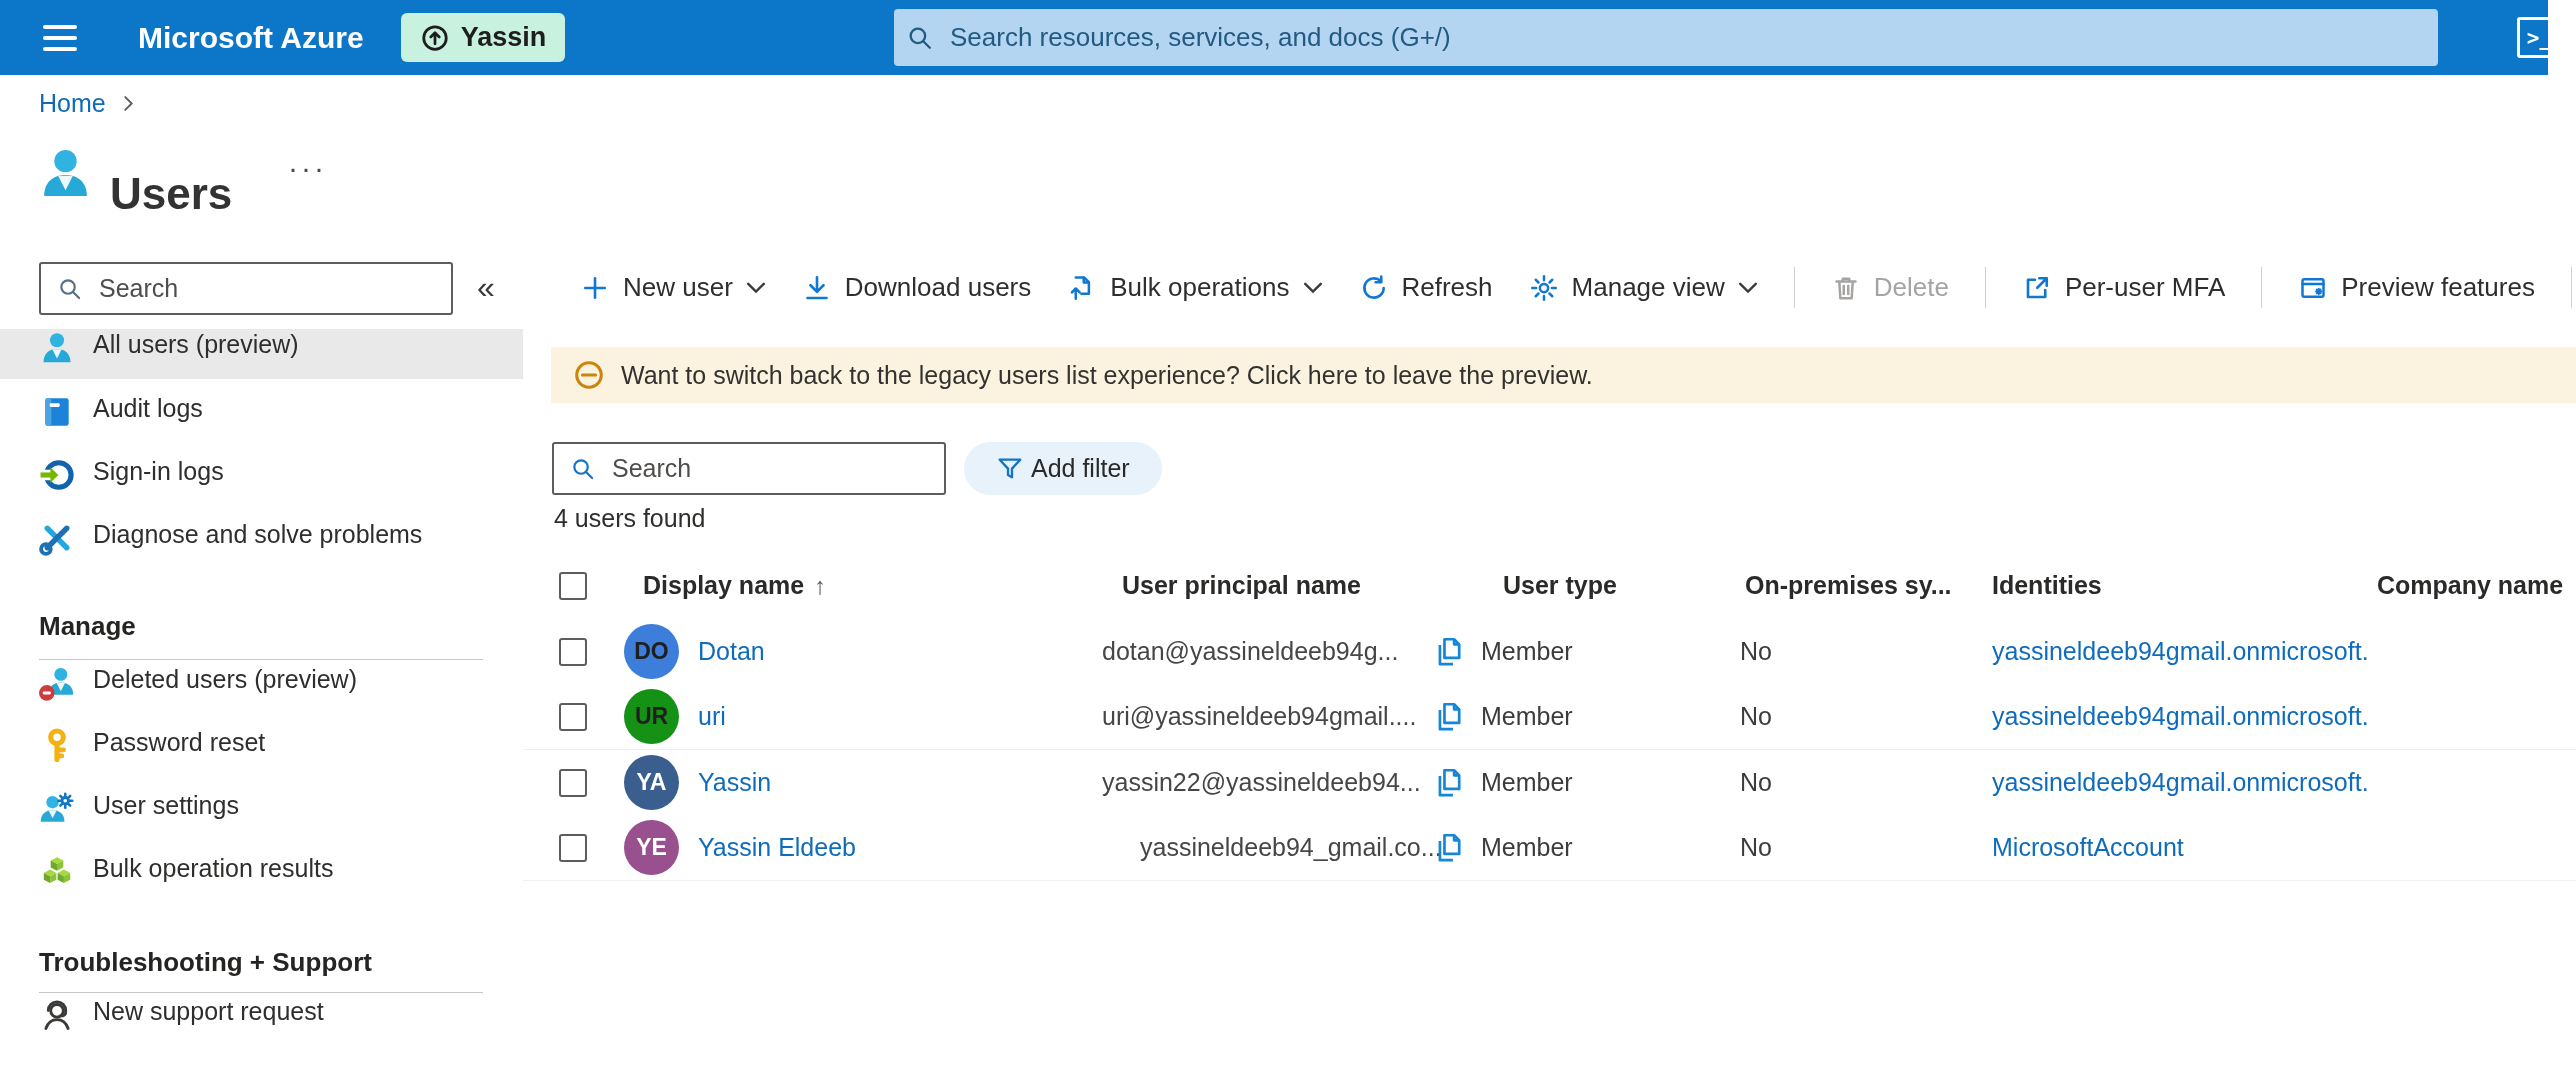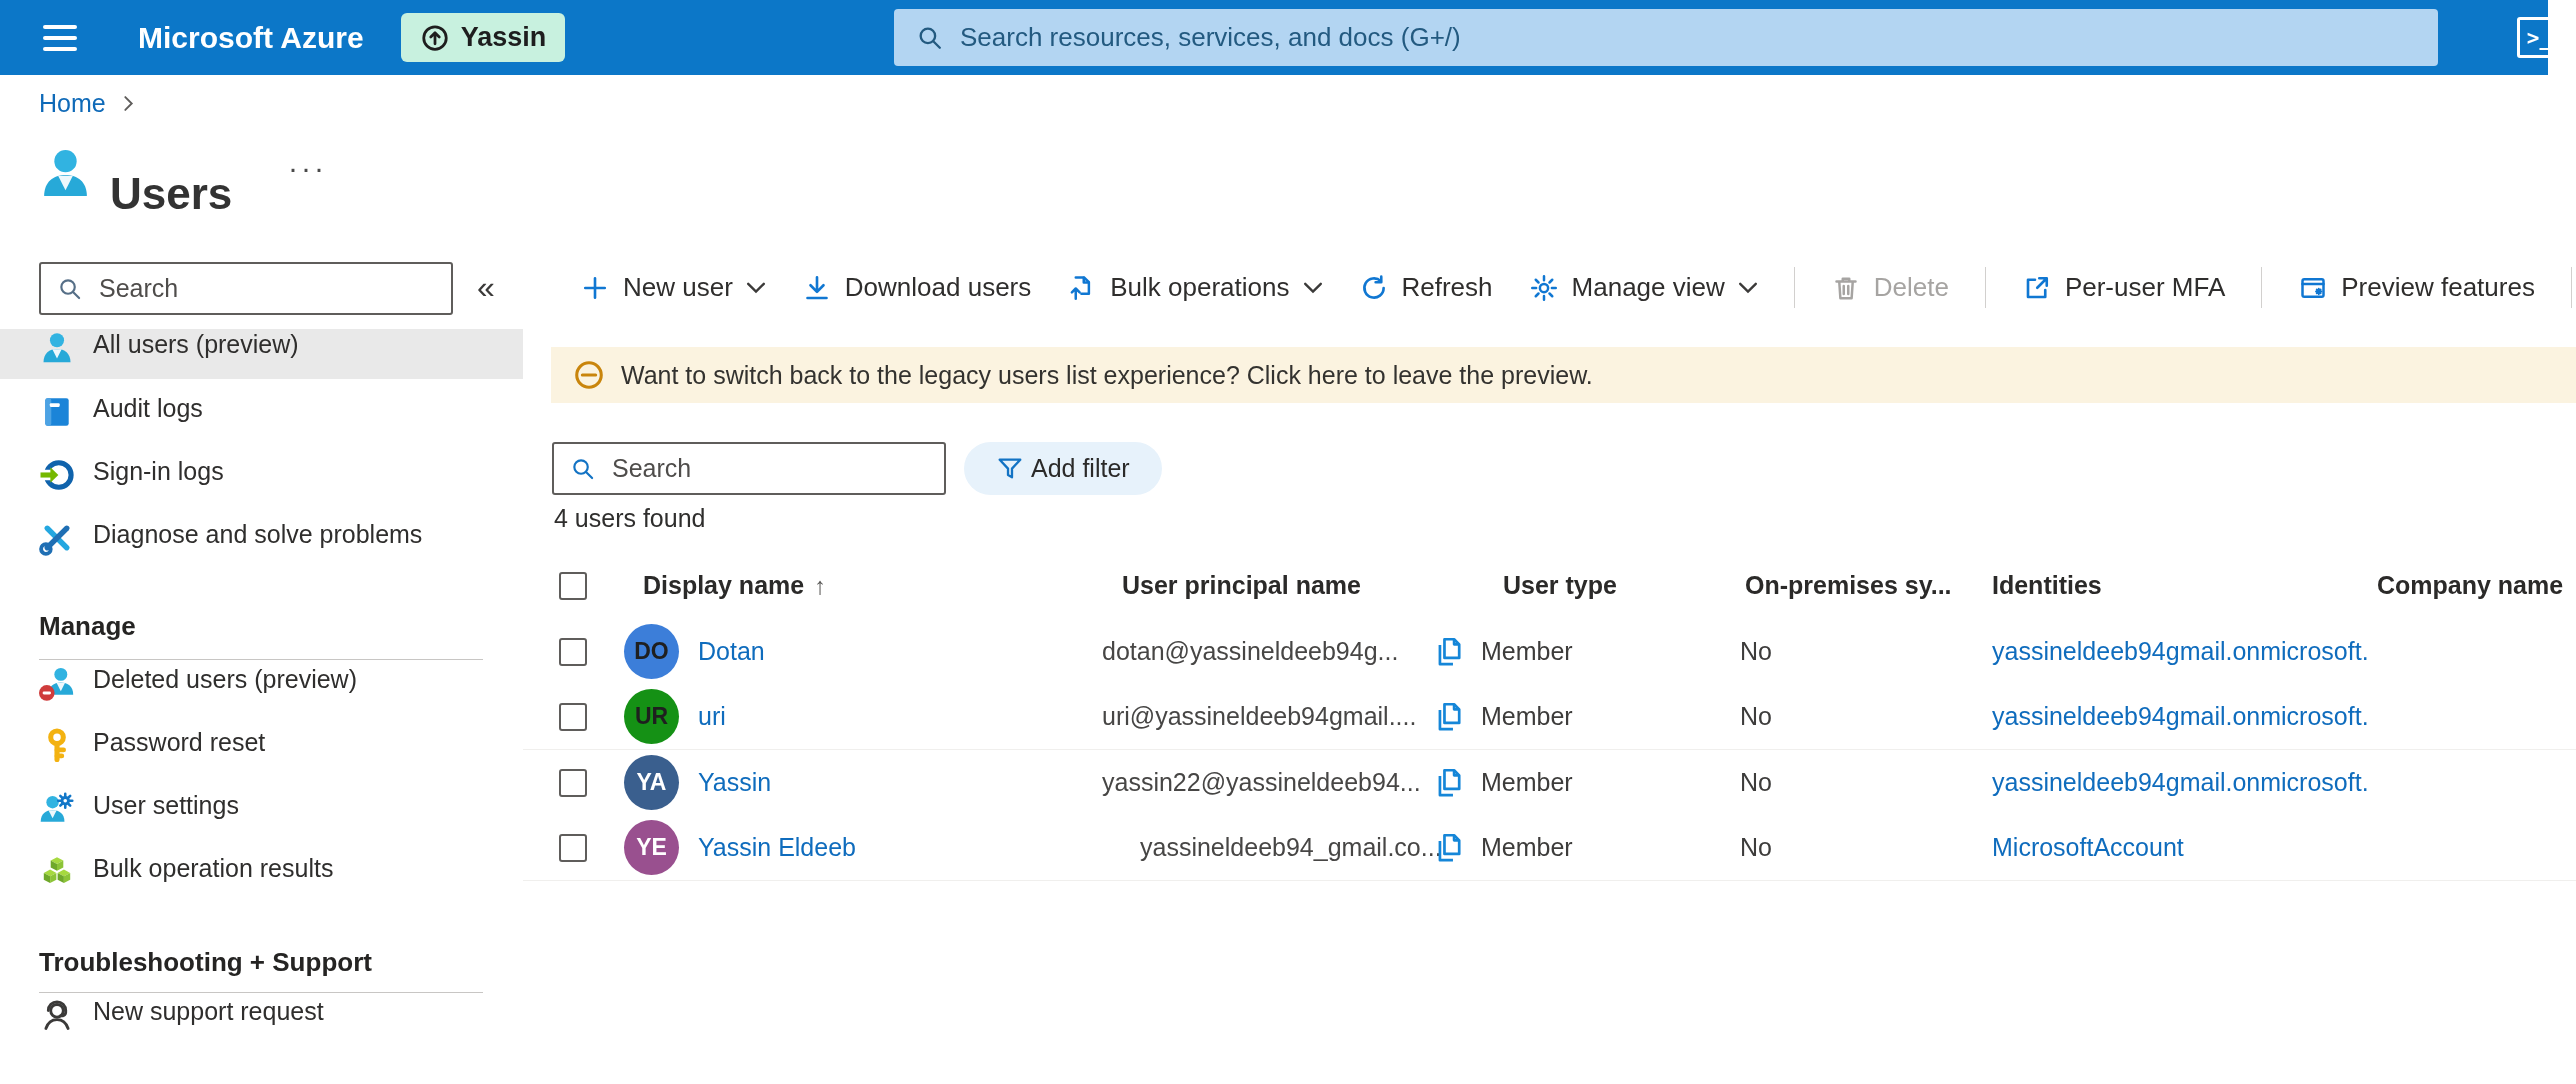--- a/index.html
+++ b/index.html
@@ -7,21 +7,21 @@
     width:2576px;height:1085px;position:relative;background:#fff;overflow:hidden;
     font-family:"Liberation Sans","DejaVu Sans",sans-serif;color:#2f2e2d;
   }
   button{font-family:inherit;}
   
   .topbar{position:absolute;left:0;top:0;width:2548px;height:75px;background:#0c77c8;}
   .hamburger{position:absolute;left:28px;top:0;height:75px;width:63px;background:none;border:none;cursor:pointer;display:flex;flex-direction:column;justify-content:center;gap:7px;align-items:center;}
   .hbar{display:block;width:34px;height:4px;background:#fff;border-radius:2px;}
   .brand{position:absolute;left:138px;top:0;line-height:75px;font-size:30px;font-weight:700;color:#fff;cursor:pointer;}
   .upgrade{position:absolute;left:401px;top:13px;width:164px;height:49px;background:#c8f1df;border:none;border-radius:6px;cursor:pointer;display:flex;align-items:center;justify-content:center;gap:11px;font-size:27px;font-weight:700;color:#1e1e1e;}
-  .topsearch{position:absolute;left:894px;top:9px;width:1544px;height:57px;background:#b3d5f2;border-radius:4px;display:flex;align-items:center;padding-left:22px;gap:14px;box-sizing:border-box;}
+  .topsearch{position:absolute;left:894px;top:9px;width:1544px;height:57px;background:#b3d5f2;border-radius:4px;display:flex;align-items:center;padding-left:12px;gap:14px;box-sizing:border-box;}
   .topsearch input{background:transparent;border:none;outline:none;font-size:26px;color:#1e4f74;width:1282px;}
   .topsearch input::placeholder{color:#235a80;opacity:1;}
   .cloudshell{position:absolute;left:2517px;top:17px;width:45px;height:41px;background:transparent;border:3px solid #fff;border-radius:3px;color:#fff;cursor:pointer;display:flex;align-items:center;justify-content:center;font-family:"DejaVu Sans Mono",monospace;font-size:21px;font-weight:700;box-sizing:border-box;}
   
   .breadcrumb{position:absolute;left:39px;top:89px;display:flex;align-items:center;gap:16px;font-size:25px;}
   .breadcrumb a{color:#0f6ab8;text-decoration:none;cursor:pointer;}
   .pagetitle{position:absolute;left:110px;top:140px;font-size:44px;font-weight:700;color:#333;}
   .titleicon{position:absolute;left:37px;top:144px;}
   .title-ellipsis{position:absolute;left:282px;top:150px;border:none;background:none;font-size:30px;letter-spacing:3px;color:#4a4a4a;cursor:pointer;}
   

